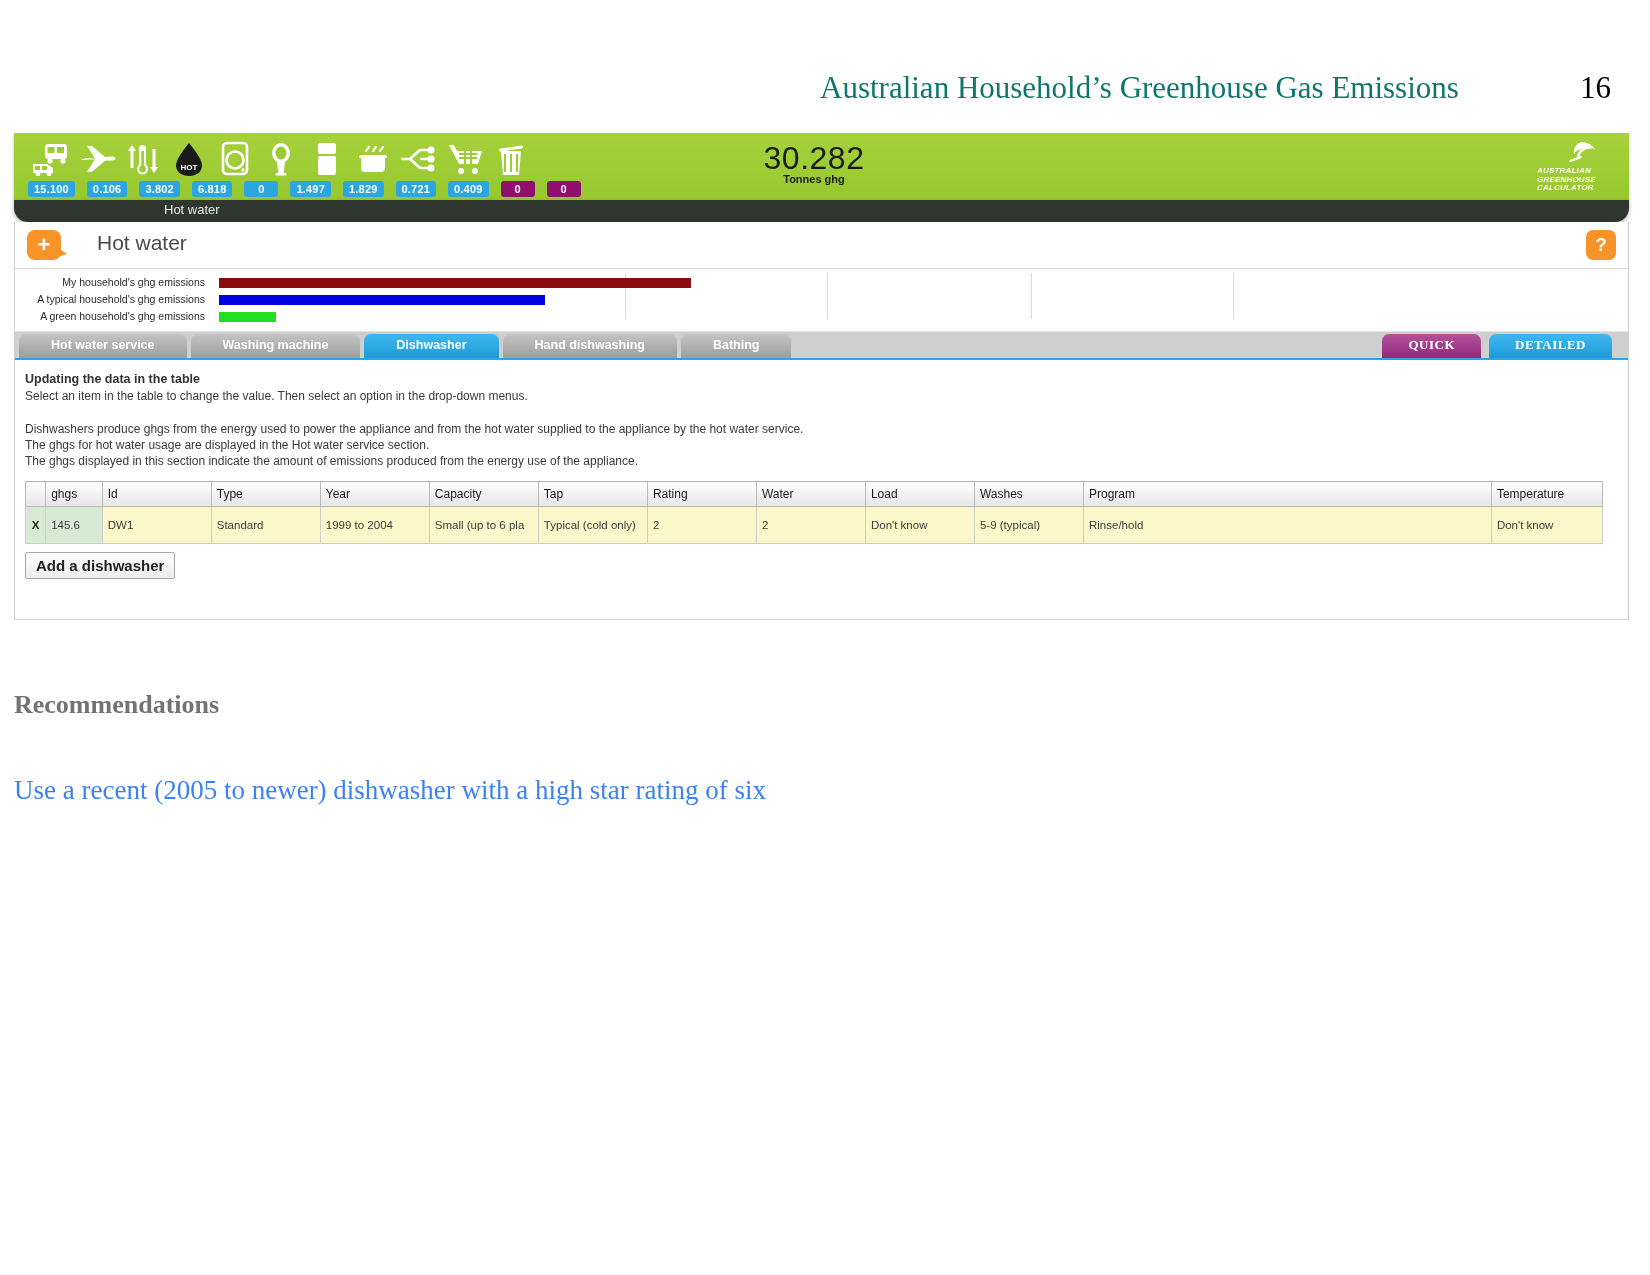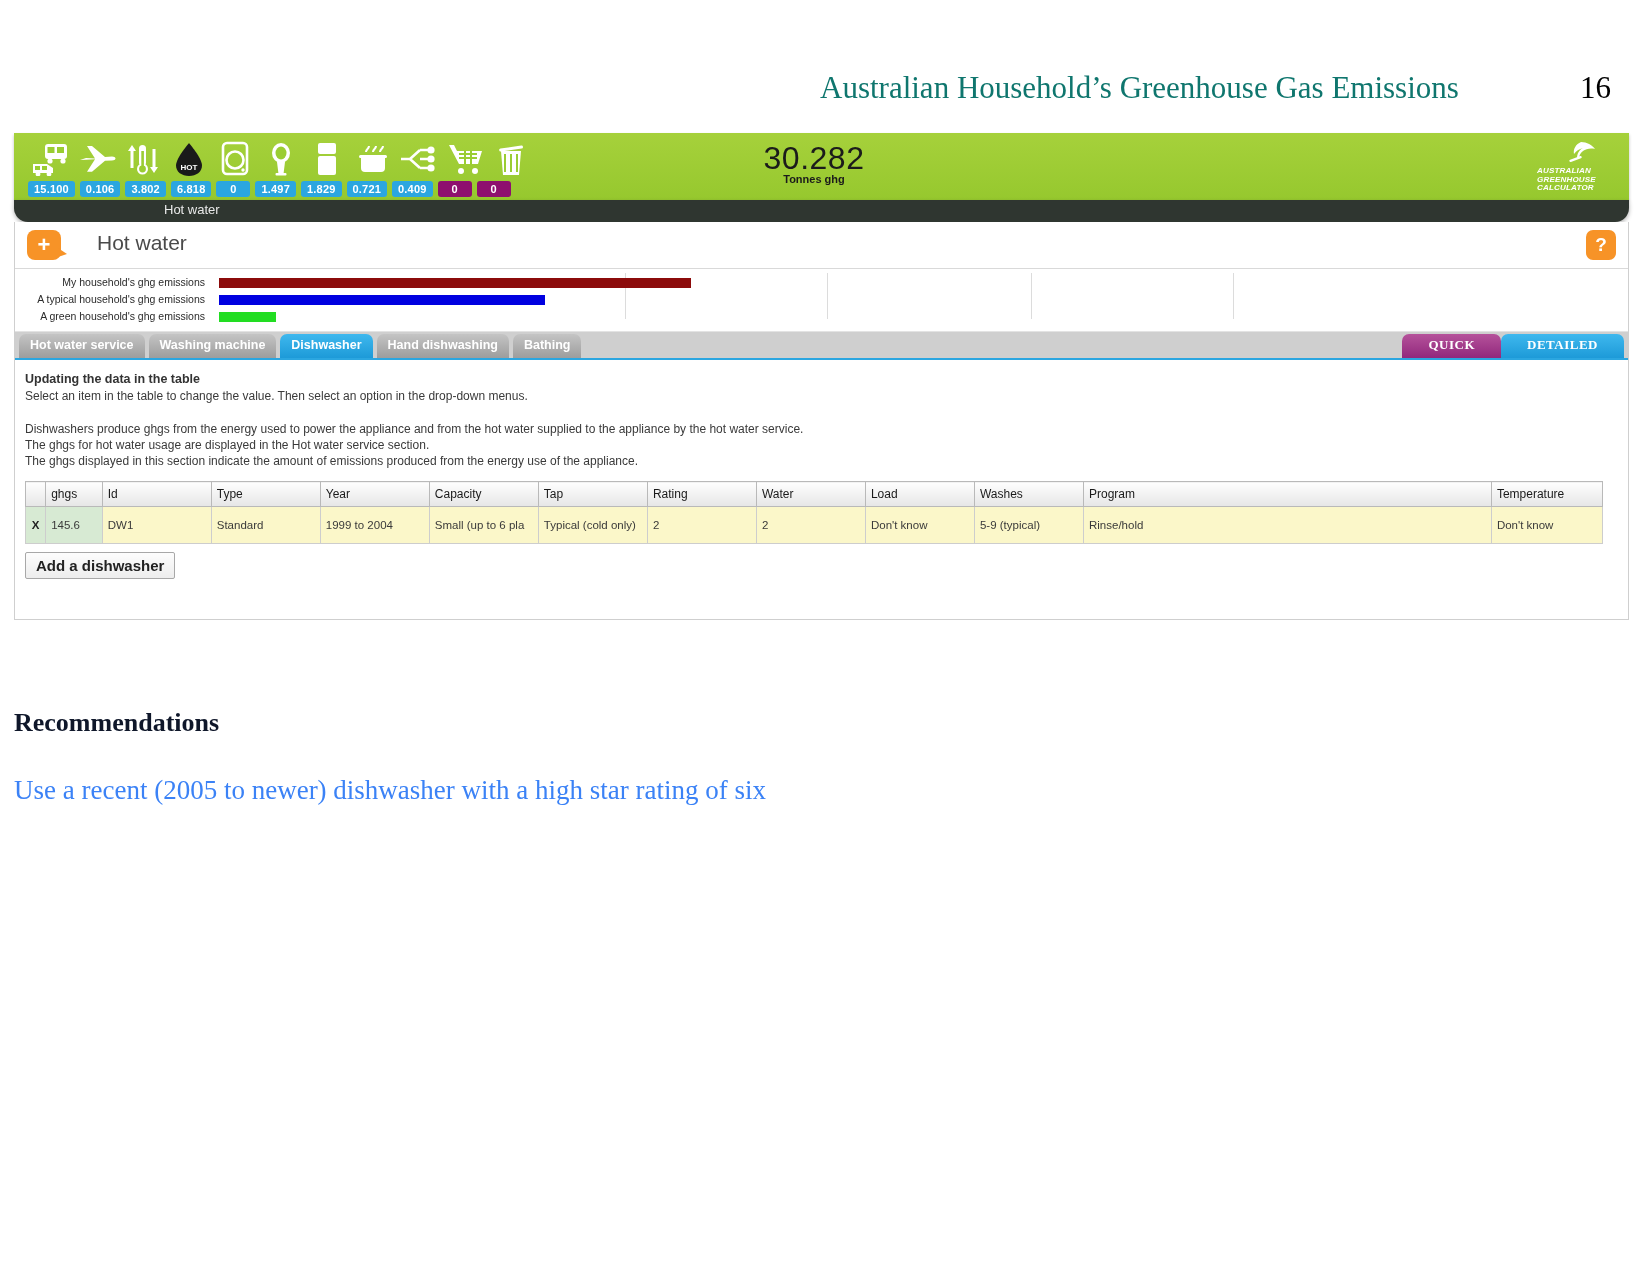--- a/index.html
+++ b/index.html
@@ -72,21 +72,21 @@
     display: flex;
     align-items: center;
     justify-content: center;
   }
   .app-icon svg { display: block; }
   .badge-row {
     position: absolute;
     left: 14px;
     top: 48px;
     display: flex;
-    gap: 5px;
+    gap: 12px;
   }
   .badge {
     height: 16px;
     line-height: 16px;
     border-radius: 3px;
     background: #2ba6e0;
     color: #fff;
     font-size: 11px;
     font-weight: bold;
     text-align: center;
@@ -266,39 +266,39 @@
   .tabs {
     position: absolute;
     left: 4px;
     top: 2px;
     display: flex;
     gap: 4px;
   }
   .tab {
     height: 24px;
     line-height: 22px;
-    padding: 0 11px;
+    padding: 0 32px;
     border-radius: 7px 7px 0 0;
     font-size: 12.5px;
     font-weight: bold;
     color: #fff;
     text-align: center;
     background: linear-gradient(#c4c4c4, #9d9d9d);
     cursor: pointer;
     white-space: nowrap;
   }
   .tab.active {
     background: linear-gradient(#3fb8ee, #1d9ad8);
   }
   .mode-btns {
     position: absolute;
-    right: 4px;
+    right: 16px;
     top: 2px;
     display: flex;
-    gap: 0;
+    gap: 8px;
   }
   .mode-btn {
     height: 24px;
     line-height: 22px;
     padding: 0 26px;
     border-radius: 7px 7px 0 0;
     font-family: "Liberation Serif", serif;
     font-size: 13px;
     font-weight: bold;
     color: #fff;
@@ -378,25 +378,25 @@
     background: linear-gradient(#fdfdfd, #ededed);
     border: 1px solid #a8a8a8;
     border-radius: 2px;
     cursor: pointer;
   }
 
   
   .rec-title {
     position: absolute;
     left: 14px;
-    top: 708px;
+    top: 690px;
     font-family: "Liberation Serif", serif;
     font-size: 26px;
     font-weight: bold;
-    color: #0f172a;
+    color: #737373;
   }
   .rec-body {
     position: absolute;
     left: 14px;
     top: 775px;
     font-family: "Liberation Serif", serif;
     font-size: 27px;
     color: #3b82f6;
   }
 </style>

